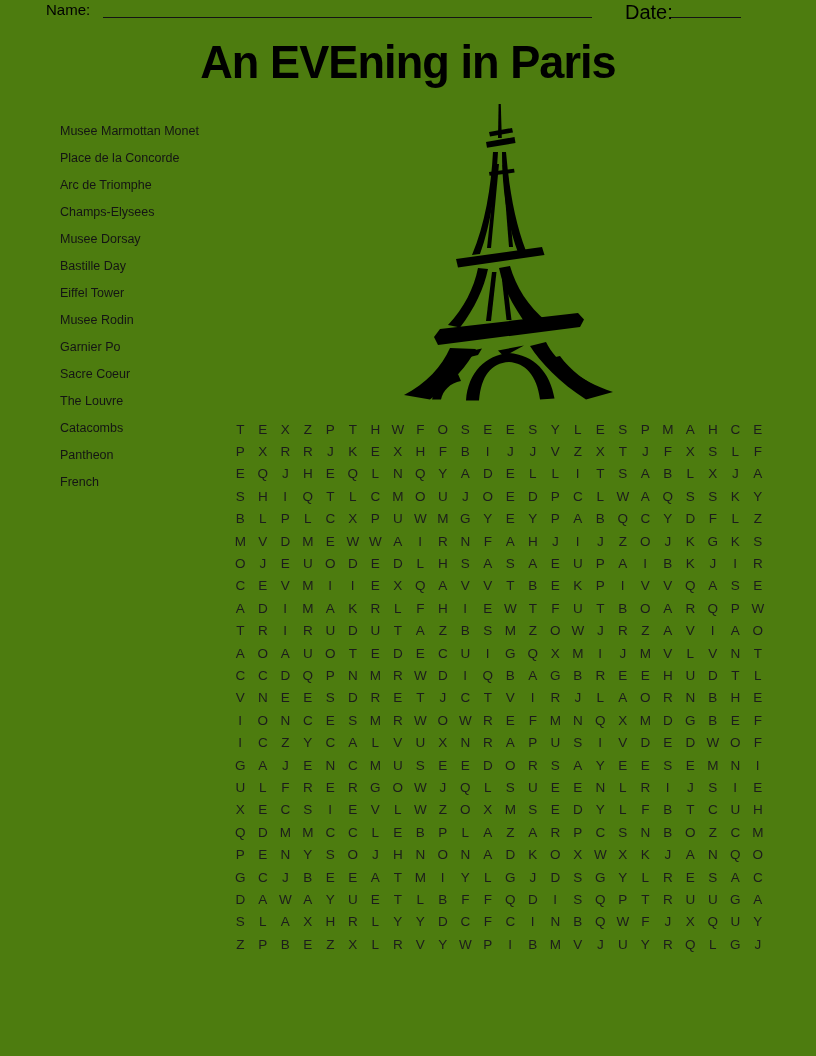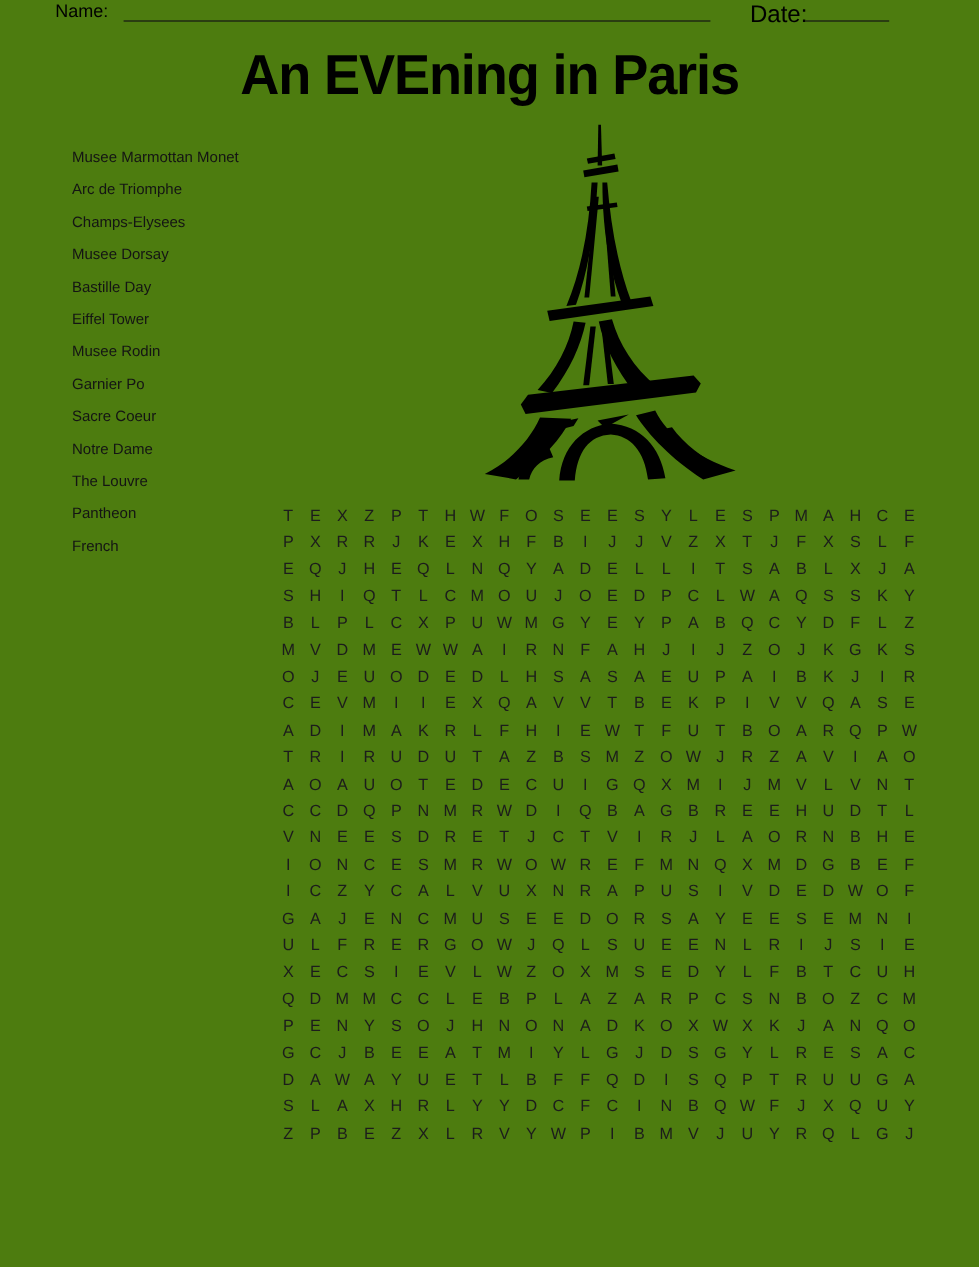--- a/index.html
+++ b/index.html
@@ -96,30 +96,31 @@
     <span class="name-label">Name:</span>
     <span class="name-line"></span>
     <span class="date-label">Date:</span>
     <span class="date-line"></span>
   </div>
 
   <h1 class="title">An EVEning in Paris</h1>
 
   <ul class="words">
       <li class="word">Musee Marmottan Monet</li>
+      <li class="word">Place de la Concorde</li>
       <li class="word">Arc de Triomphe</li>
       <li class="word">Champs-Elysees</li>
       <li class="word">Musee Dorsay</li>
       <li class="word">Bastille Day</li>
       <li class="word">Eiffel Tower</li>
       <li class="word">Musee Rodin</li>
       <li class="word">Garnier Po</li>
       <li class="word">Sacre Coeur</li>
-      <li class="word">Notre Dame</li>
       <li class="word">The Louvre</li>
+      <li class="word">Catacombs</li>
       <li class="word">Pantheon</li>
       <li class="word">French</li>
     </ul>
 
   <svg class="tower" viewBox="0 0 240 300" xmlns="http://www.w3.org/2000/svg" aria-hidden="true">
     <g fill="#000000">
 
       <path d="M108.6,2 h2.2 l1,34 h-3.8 Z"></path>
 
       <path d="M99,30 L122,26 L123,30.5 L100,34.5 Z"></path>

